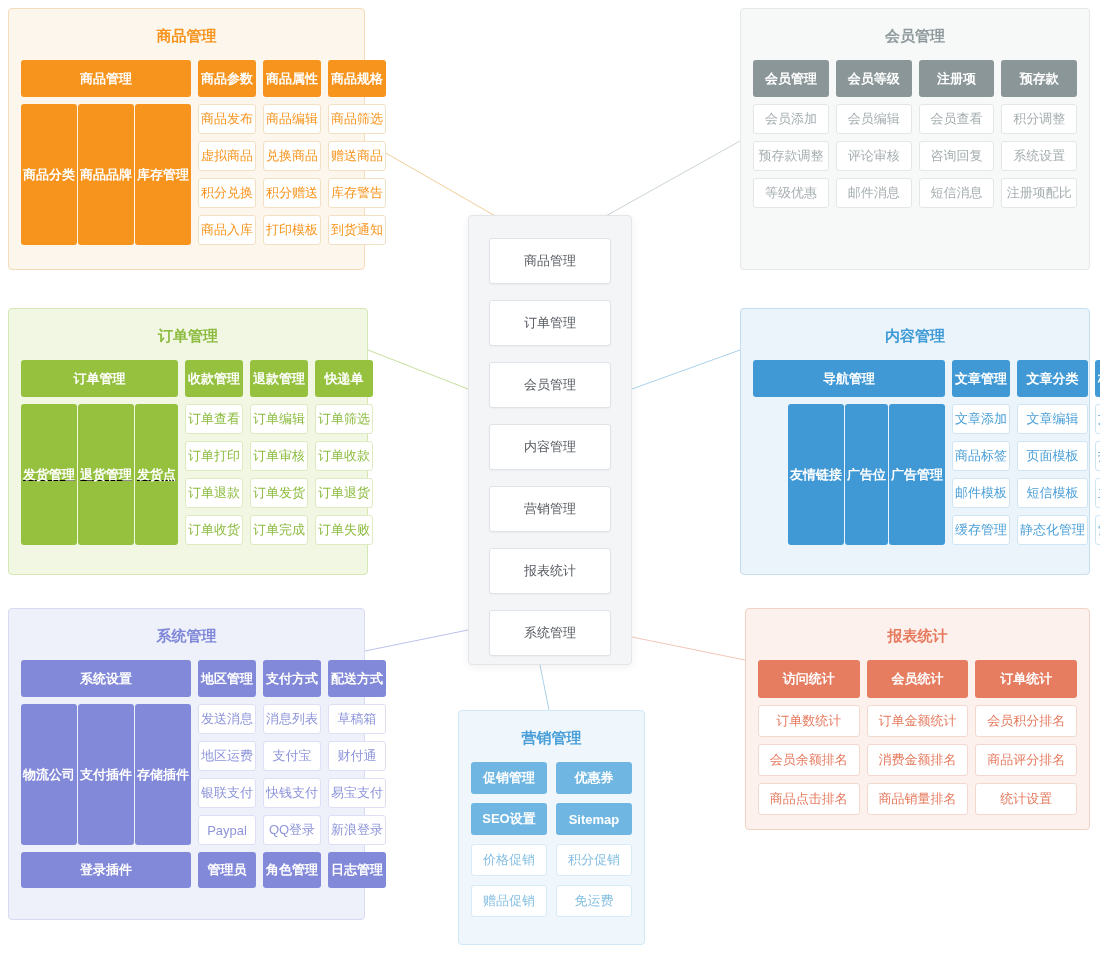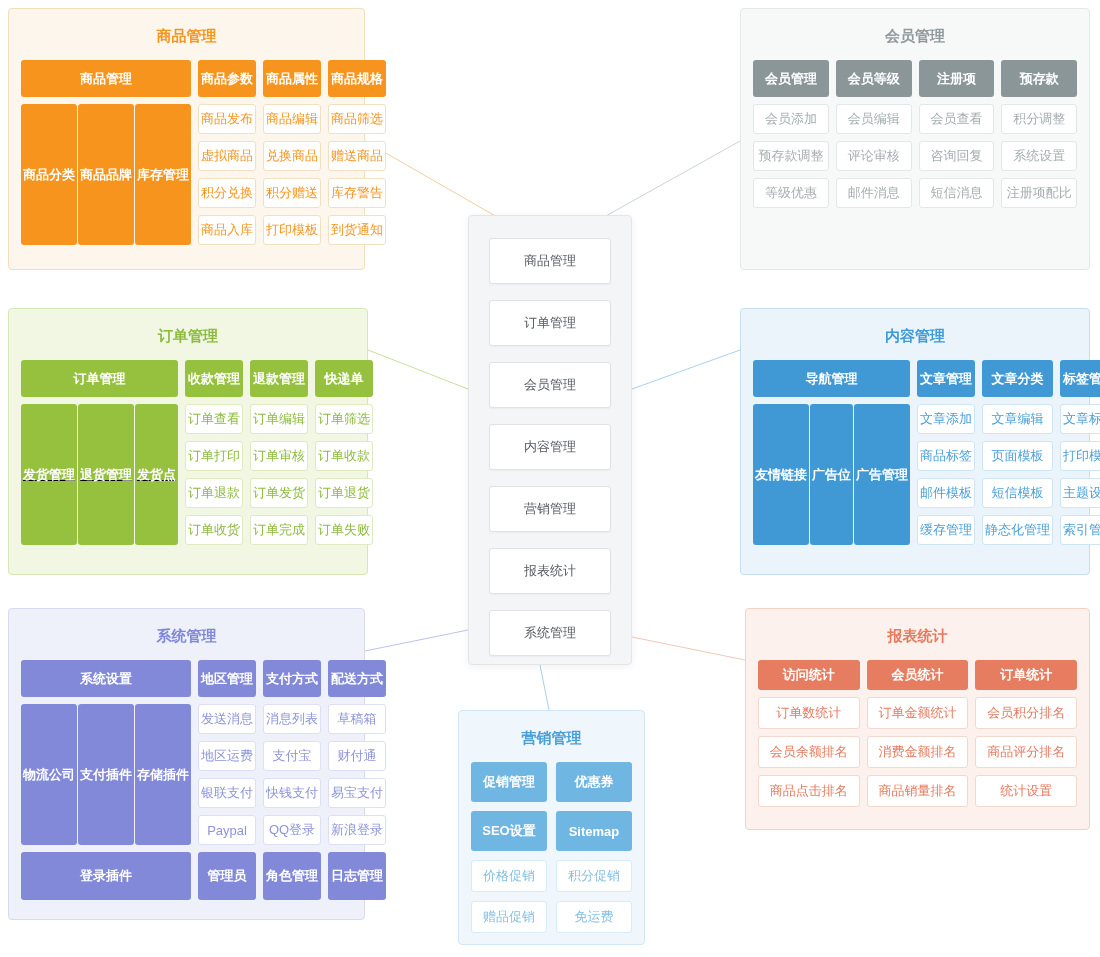--- a/index.html
+++ b/index.html
@@ -19,36 +19,36 @@
   .panel-body { display:grid; grid-template-columns:repeat(4,1fr); gap:7px; }
   .btn {
     display:flex; align-items:center; justify-content:center;
     box-sizing:border-box; border-radius:3px; font-size:13px;
     white-space:nowrap; padding:0 2px; cursor:default; min-height:0;
   }
   .btn.solid { background:var(--solid); color:#ffffff; font-weight:bold; }
   .btn.line { background:#ffffff; border:1px solid var(--lbd); color:var(--ltext); }
   .btn.top { height:37px; }
   .btn.cell { height:30px;text-align:right; }
-  .btn.bottomcell { height:48px; }
+  .btn.bottomcell { height:36px; }
   .btn.fill { flex:1; }
   .left-col { grid-column:1; display:flex; flex-direction:row; gap:1px; }
-  .rsolid { height:30px; }
+  .rsolid { height:38px; }
   .rline { height:32px; }
 
   .pos-product   { left:8px;   top:8px;   width:357px; height:262px; }
   .pos-member    { left:740px; top:8px;   width:350px; height:262px; }
   .pos-order     { left:8px;   top:308px; width:360px; height:267px; }
   .pos-content   { left:740px; top:308px; width:350px; height:267px; }
   .pos-system    { left:8px;   top:608px; width:357px; height:312px; }
   .pos-marketing { left:458px; top:710px; width:187px; height:235px; }
   .pos-report    { left:745px; top:608px; width:345px; height:222px; }
 
   .pos-marketing .panel-body { grid-template-columns:repeat(2,1fr); gap:9px; }
-  .pos-marketing .rsolid { height:40px; }
+  .pos-marketing .rsolid { height:32px; }
   .pos-report .panel-body { grid-template-columns:repeat(3,1fr); }
 
   .theme-orange    { --bg:#fdf6ec; --bd:#f3ddbb; --title:#f7941d; --solid:#f7941d; --ltext:#f7941d; --lbd:#f2e0c2; }
   .theme-gray      { --bg:#f7f8f8; --bd:#e5e8e8; --title:#909a9c; --solid:#8b9698; --ltext:#a5aeb0; --lbd:#e3e7e7; }
   .theme-green     { --bg:#f1f7e3; --bd:#d6e7b6; --title:#8cbb3e; --solid:#95c13e; --ltext:#8cbb3e; --lbd:#dcebc0; }
   .theme-blue      { --bg:#ebf4fb; --bd:#c5def0; --title:#3e9bd7; --solid:#4099d5; --ltext:#4a9fd8; --lbd:#cfe5f4; }
   .theme-purple    { --bg:#eef0fa; --bd:#d7dbf2; --title:#7f87d8; --solid:#8289d9; --ltext:#8d94da; --lbd:#dde0f5; }
   .theme-lightblue { --bg:#eff7fd; --bd:#d0e7f6; --title:#4a9fd8; --solid:#6fb6e3; --ltext:#85bfe2; --lbd:#d9ebf7; }
   .theme-salmon    { --bg:#fdf1ed; --bd:#f3d2c6; --title:#e67a5f; --solid:#e67c60; --ltext:#e67a5f; --lbd:#f2d8ce; }
 
@@ -155,21 +155,21 @@
     </div>
 </div>
 
 <div class="panel theme-blue pos-content">
   <div class="panel-title">内容管理</div>
   <div class="panel-body">
       <div class="btn solid top">导航管理</div>
       <div class="btn solid top">文章管理</div>
       <div class="btn solid top">文章分类</div>
       <div class="btn solid top">标签管理</div>
-      <div class="left-col" style="grid-row: 2 / span 4;">
+      <div class="left-col" style="grid-row: 2 / span 4; margin-left: 35px;">
         <div class="btn solid fill">友情链接</div>
         <div class="btn solid fill">广告位</div>
         <div class="btn solid fill">广告管理</div>
       </div>
       <div class="btn line cell">文章添加</div>
       <div class="btn line cell">文章编辑</div>
       <div class="btn line cell">文章标签</div>
       <div class="btn line cell">商品标签</div>
       <div class="btn line cell">页面模板</div>
       <div class="btn line cell">打印模板</div>

